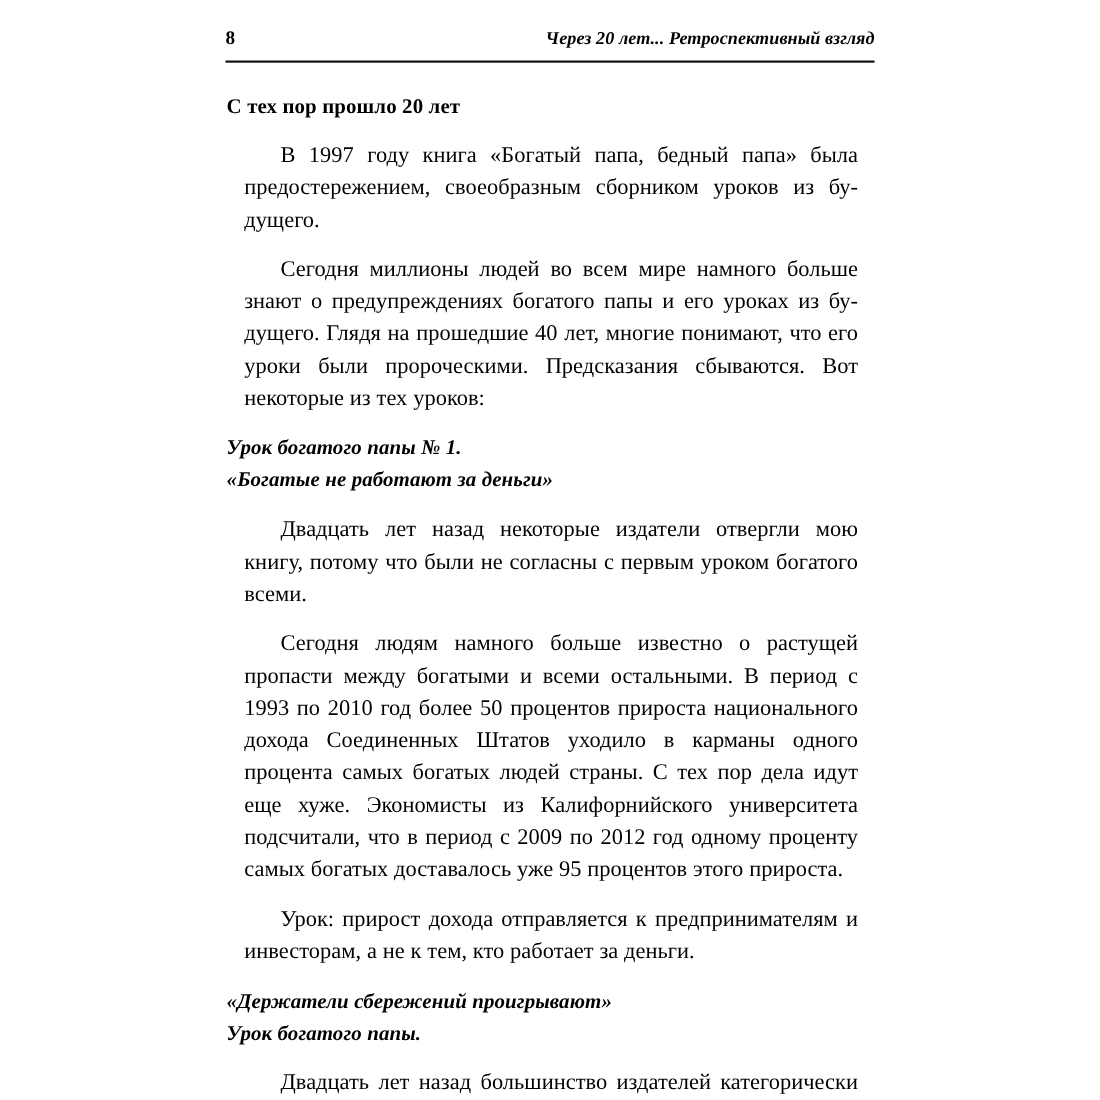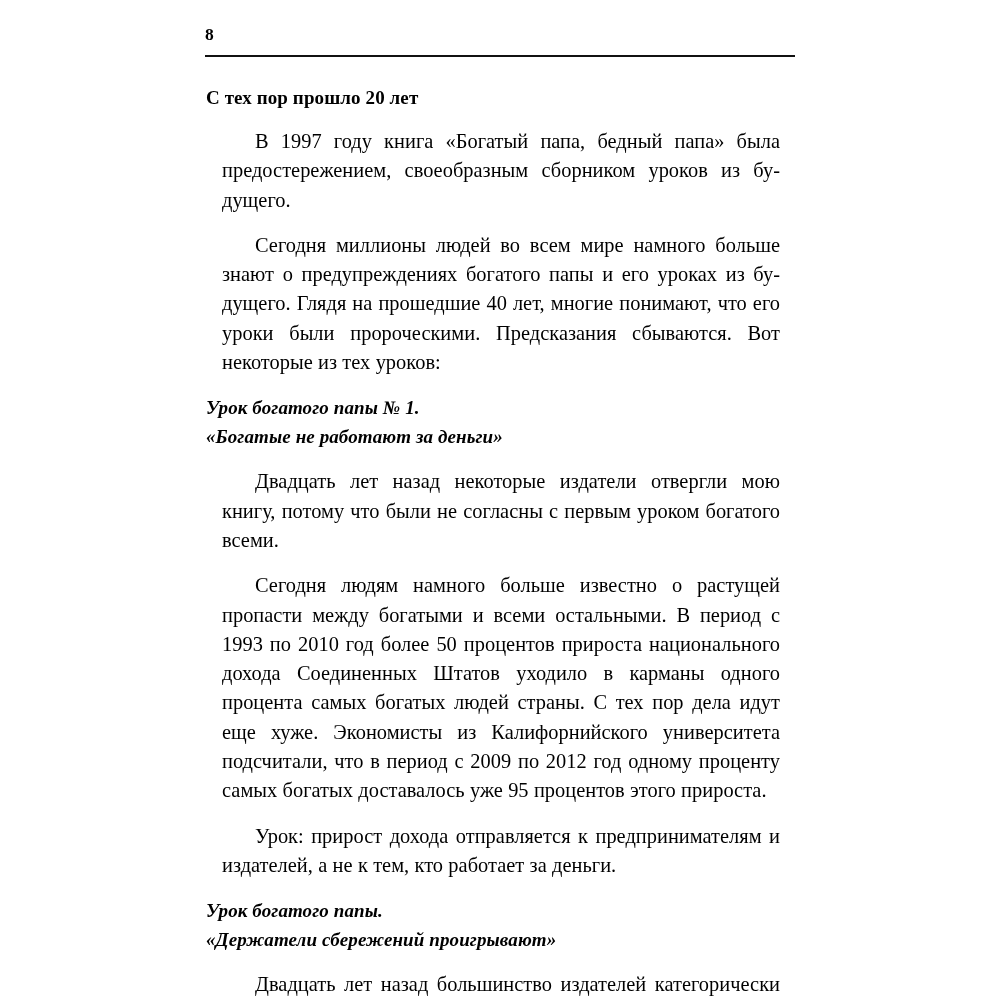--- a/index.html
+++ b/index.html
@@ -95,39 +95,40 @@
     margin-bottom: 0;
   }
 </style>
 </head>
 <body>
 
 <div class="page">
 
   <div class="running-head">
     <span class="folio">8</span>
+    <span class="head-title">Через 20 лет... Ретроспективный взгляд</span>
   </div>
 
   <div class="column">
 
     <h2 class="section-head">С тех пор прошло 20 лет</h2>
 
     <p class="body">В 1997 году книга «Богатый папа, бедный папа» была предостережением, своеобразным сборником уроков из бу­дущего.</p>
     <p class="body">Сегодня миллионы людей во всем мире намного больше знают о предупреждениях богатого папы и его уроках из бу­дущего. Глядя на прошедшие 40 лет, многие понимают, что его уроки были пророческими. Предсказания сбываются. Вот некоторые из тех уроков:</p>
 
     <div class="lesson-block">
       <span class="lesson-line">Урок богатого папы № 1.</span>
       <span class="lesson-line">«Богатые не работают за деньги»</span>
     </div>
 
     <p class="body">Двадцать лет назад некоторые издатели отвергли мою книгу, потому что были не согласны с первым уроком бога­того всеми.</p>
     <p class="body">Сегодня людям намного больше известно о растущей пропасти между богатыми и всеми остальными. В период с 1993 по 2010 год более 50 процентов прироста национально­го дохода Соединенных Штатов уходило в карманы одного процента самых богатых людей страны. С тех пор дела идут еще хуже. Экономисты из Калифорнийского университета подсчитали, что в период с 2009 по 2012 год одному процен­ту самых богатых доставалось уже 95 процентов этого при­роста.</p>
-    <p class="body">Урок: прирост дохода отправляется к предпринимателям и издателей, а не к тем, кто работает за деньги.</p>
+    <p class="body">Урок: прирост дохода отправляется к предпринимателям и инвесторам, а не к тем, кто работает за деньги.</p>
 
     <div class="lesson-block">
+      <span class="lesson-line">«Держатели сбережений проигрывают»</span>
       <span class="lesson-line">Урок богатого папы.</span>
-      <span class="lesson-line">«Держатели сбережений проигрывают»</span>
     </div>
 
     <p class="body last">Двадцать лет назад большинство издателей категори­чески не соглашались с этим уроком богатого папы. Для бедняков и представителей среднего класса сбережение де­нег является священным занятием, средством финансово-</p>
 
   </div>
 </div>
 
 </body></html>

